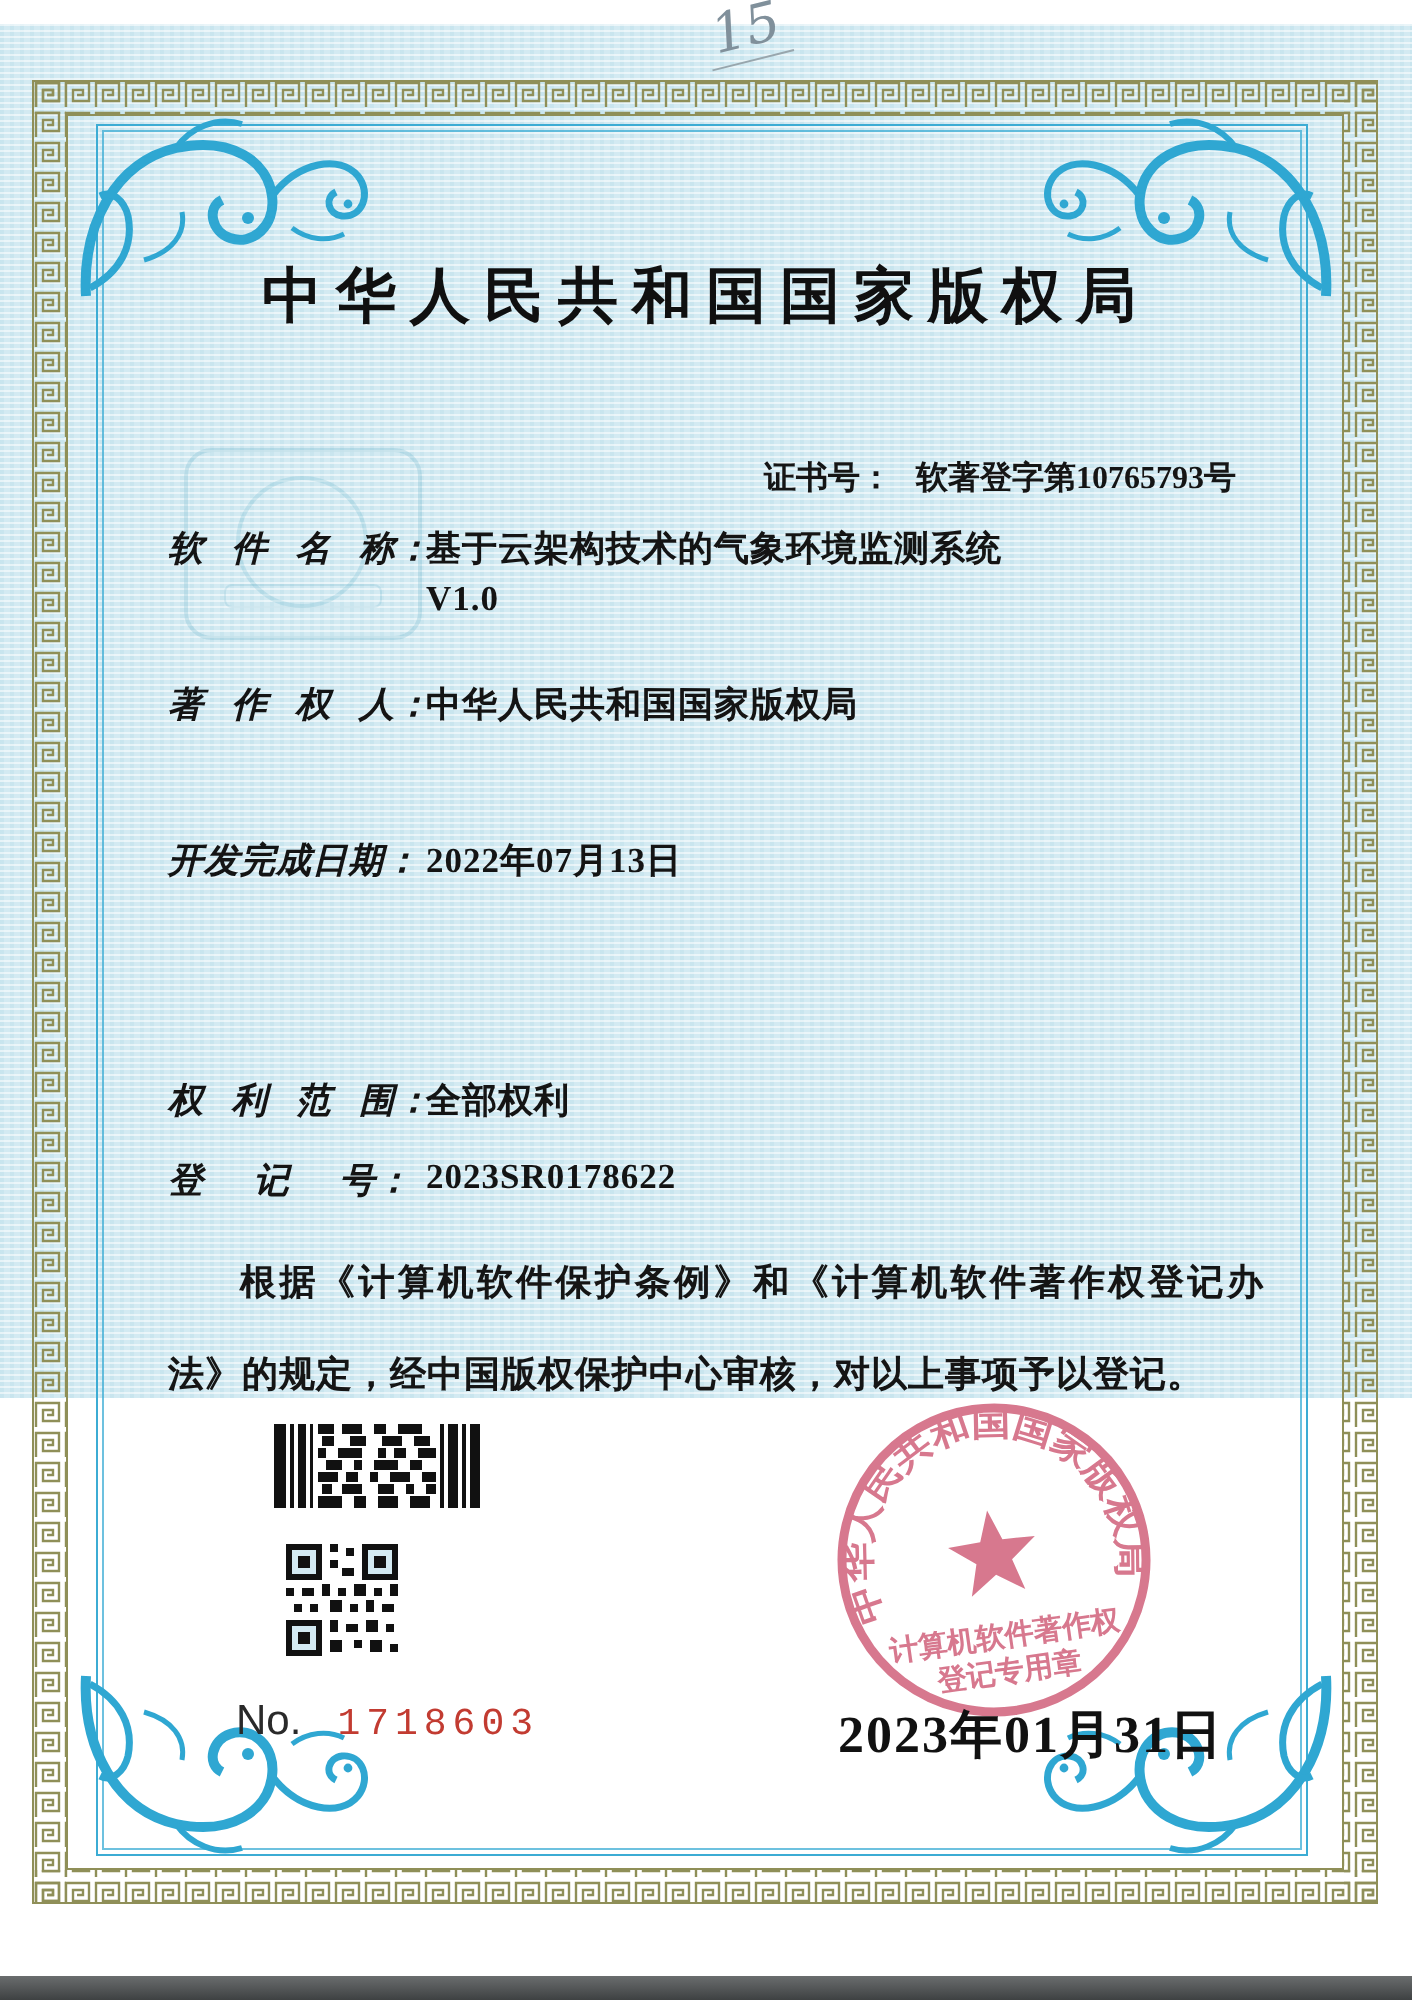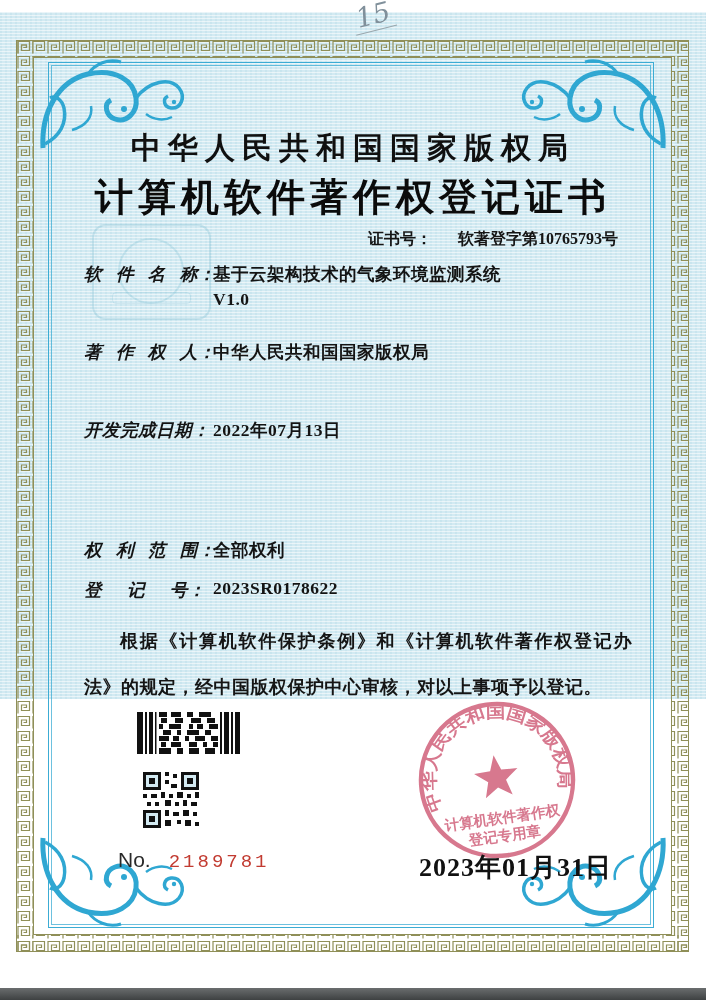--- a/index.html
+++ b/index.html
@@ -59,21 +59,21 @@
     font-size:30px;font-weight:bold;letter-spacing:7px;color:#101010;
   }
   .cert-title{
     position:absolute;left:0;top:160px;width:100%;text-align:center;
     font-size:38px;font-weight:bold;letter-spacing:5px;color:#0b0b0b;
   }
   .cert-no{
     position:absolute;top:217px;right:88px;
     font-size:16px;font-weight:bold;color:#151515;
   }
-  .cert-no .lbl{margin-right:26px;}
+  .cert-no .lbl{margin-right:12px;}
   
   .row{position:absolute;left:84px;width:580px;font-weight:bold;font-size:17.5px;}
   .row .label{word-spacing:9px;letter-spacing:.5px;font-style:italic;}
   .row.wide-label .label{word-spacing:20px;}
   .row .value{position:absolute;left:129px;top:0;white-space:nowrap;letter-spacing:.5px;text-align:center;}
   .row .value2{position:absolute;left:129px;top:27px;letter-spacing:.5px;}
   .r-name{top:250px;}
   .r-owner{top:328px;}
   .r-dev{top:406px;}
   .r-pub{top:446px;}
@@ -154,21 +154,20 @@
   <svg class="corner bl" viewBox="0 0 150 95">
       <use href="#corner-scroll"></use>
     </svg>
   <svg class="corner br" viewBox="0 0 150 95">
       <use href="#corner-scroll"></use>
     </svg>
 
   <div class="watermark"></div>
 
   <div class="authority">中华人民共和国国家版权局</div>
-  <div class="cert-title">计算机软件著作权登记证书</div>
   <div class="cert-no">
     <span class="lbl">证书号：</span><span>软著登字第10765793号</span>
   </div>
 
   <div class="row r-name">
     <span class="label">软 件 名 称：</span>
     <span class="value">基于云架构技术的气象环境监测系统</span>
     <span class="value2">V1.0</span>
   </div>
   <div class="row r-owner">
@@ -267,21 +266,21 @@
         <rect x="40" y="38" width="6" height="6"></rect>
         <rect x="50" y="40" width="4" height="4"></rect>
       <rect x="22" y="48" width="6" height="6"></rect>
         <rect x="34" y="48" width="4" height="4"></rect>
         <rect x="42" y="48" width="6" height="6"></rect>
         <rect x="52" y="50" width="4" height="4"></rect>
     </g>
   </svg>
 
   <div class="serial">
-    <span class="no-lbl">No.</span><span class="no-val">2189781</span>
+    <span class="no-lbl">No.</span><span class="no-val">1718603</span>
   </div>
 
   <svg class="stamp" viewBox="0 0 170 170">
     <circle cx="85" cy="85" r="76" fill="none" stroke="#d0607a" stroke-width="4.5"></circle>
     <path id="stampArc" d="M 26.9,106.2 A 62,62 0 1 1 143.1,106.2" fill="none"></path>
     <text font-size="17" font-weight="bold" fill="#d0607a" font-family="Liberation Serif, serif">
       <textPath href="#stampArc" textLength="234" lengthAdjust="spacingAndGlyphs">中华人民共和国国家版权局</textPath>
     </text>
     <polygon fill="#d0607a" points="85,60 90.6,75.3 106.9,75.9 94.0,85.9 98.5,101.6 85,92.5 71.5,101.6 76.0,85.9 63.1,75.9 79.4,75.3"></polygon>
     <text x="85" y="128" text-anchor="middle" font-size="14.5" font-weight="bold" fill="#d0607a">计算机软件著作权</text>

